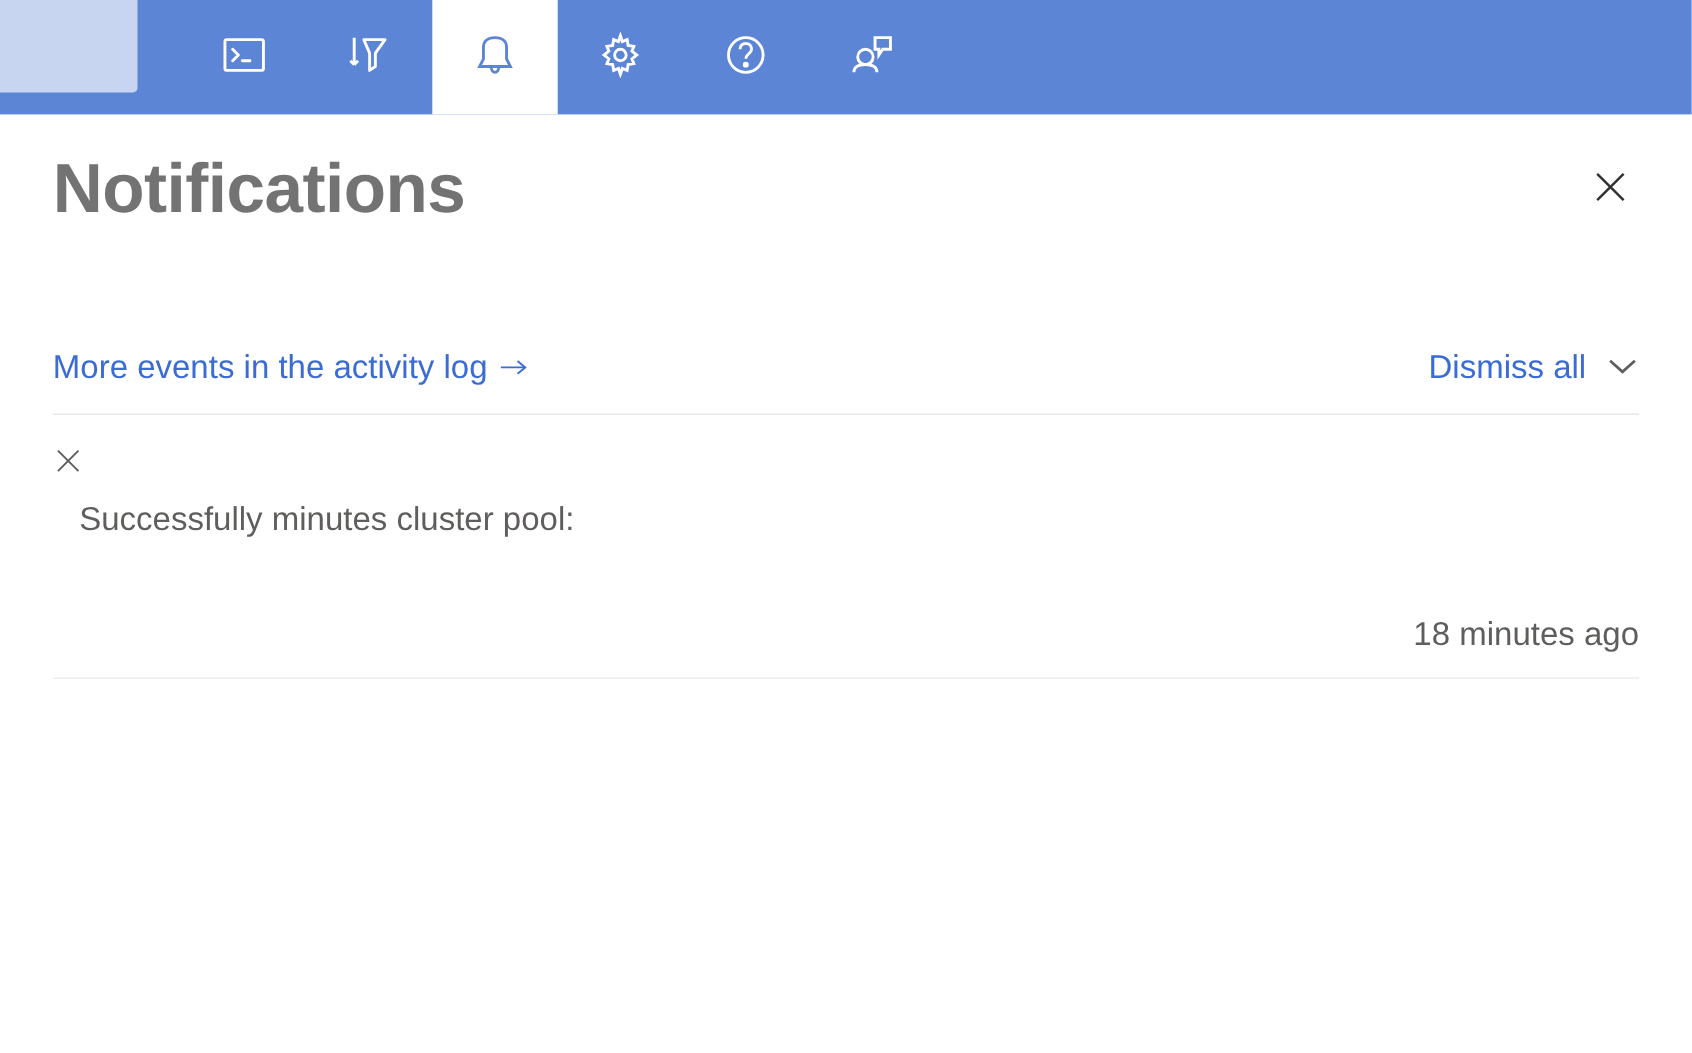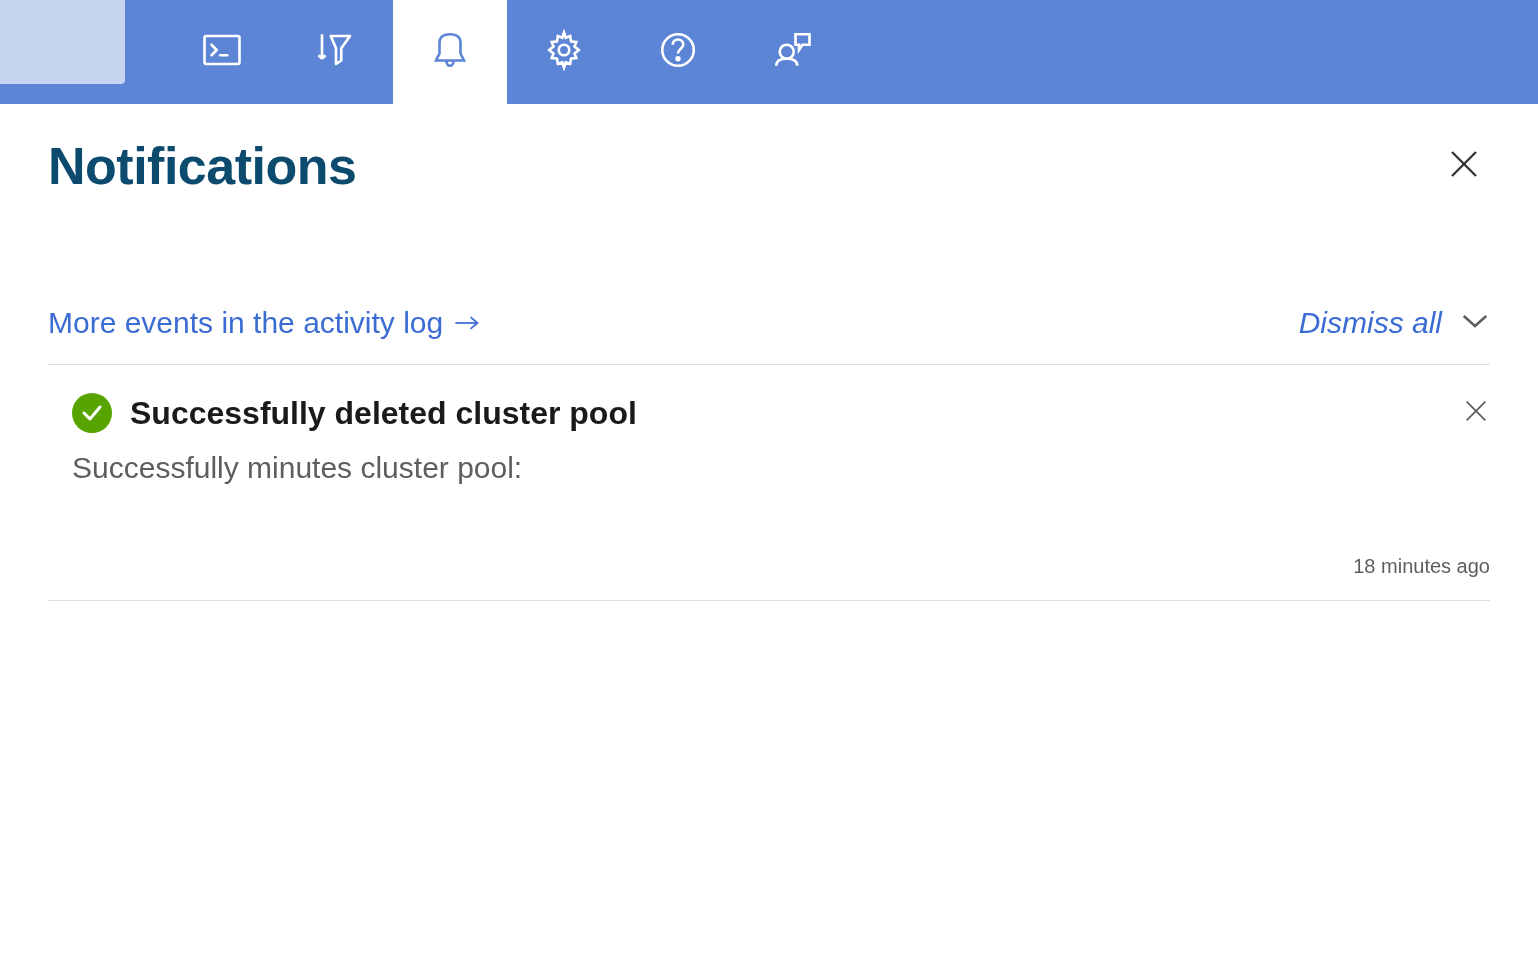--- a/index.html
+++ b/index.html
@@ -47,23 +47,23 @@
     .panel {
       padding: 0 48px;
     }
     .panel-header {
       display: flex;
       align-items: center;
       justify-content: space-between;
       padding-top: 32px;
     }
     .panel-title {
-      font-size: 52px;
+      font-size: 63px;
       font-weight: 600;
-      color: #0c4a6e;
+      color: #737373;
       letter-spacing: -0.5px;
     }
     .close-btn {
       cursor: pointer;
       color: #323130;
       padding: 8px;
     }
     .close-btn svg {
       width: 36px;
       height: 36px;
@@ -89,21 +89,20 @@
     }
     .dismiss-group {
       display: flex;
       align-items: center;
       gap: 18px;
     }
     .dismiss-text {
       color: #3b6cd4;
       font-size: 30px;
       cursor: pointer;
-      font-style: italic;
     }
     .chevron-btn {
       cursor: pointer;
       color: #605e5c;
     }
     .chevron-btn svg {
       width: 30px;
       height: 20px;
     }
     .notification {
@@ -150,21 +149,21 @@
       height: 28px;
     }
     .notification-body {
       font-size: 30px;
       color: #605e5c;
       padding-left: 24px;
       margin-top: 18px;
     }
     .notification-time {
       text-align: right;
-      font-size: 20px;
+      font-size: 30px;
       color: #605e5c;
       margin-top: 70px;
     }
   </style>
 </head>
 <body>
 
 <div class="topbar">
   <div class="topbar-pill"></div>
   <div class="topbar-spacer"></div>
@@ -257,28 +256,20 @@
           <svg viewBox="0 0 24 14" fill="none" stroke="currentColor" stroke-width="2">
             <path d="M3 3 L12 11 L21 3"></path>
           </svg>
         </span>
       </div>
     </div>
   </div>
 
   <div class="notification">
     <div class="notification-top">
-      <div class="notification-title-wrap">
-        <div class="status-icon">
-          <svg viewBox="0 0 24 24" fill="none" stroke="currentColor" stroke-width="3">
-            <path d="M4 12 L10 18 L20 6" stroke-linecap="round" stroke-linejoin="round"></path>
-          </svg>
-        </div>
-        <div class="notification-title">Successfully deleted cluster pool</div>
-      </div>
       <div class="notification-close">
         <span>
           <svg viewBox="0 0 24 24" fill="none" stroke="currentColor" stroke-width="1.5">
             <line x1="4" y1="4" x2="20" y2="20"></line>
             <line x1="20" y1="4" x2="4" y2="20"></line>
           </svg>
         </span>
       </div>
     </div>
     <div class="notification-body">Successfully minutes cluster pool:</div>

